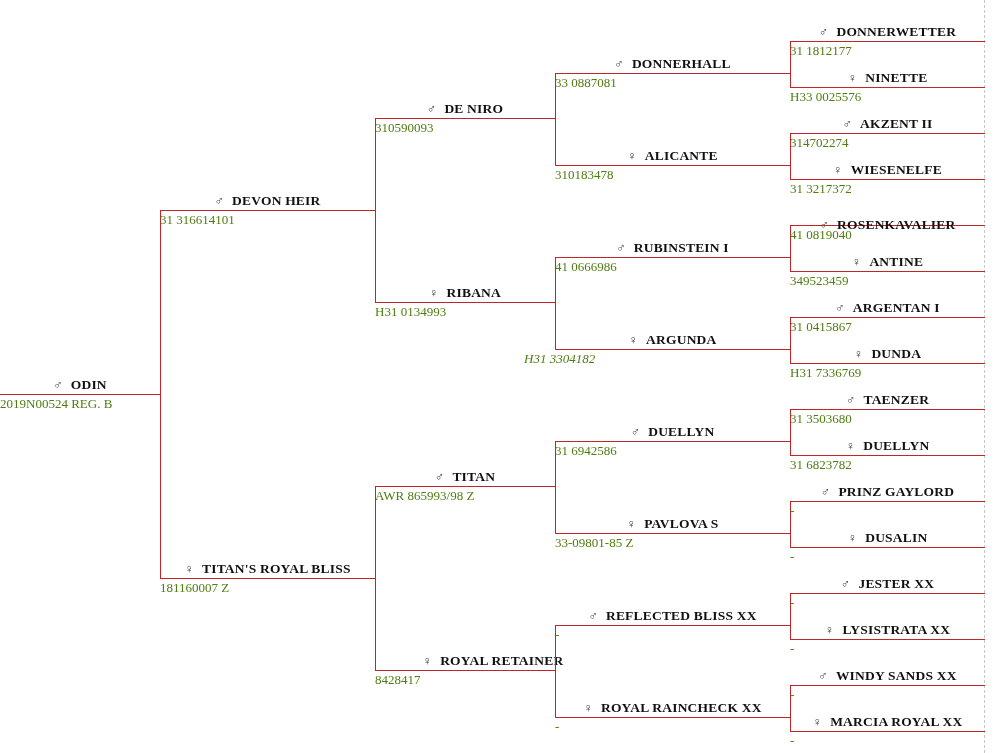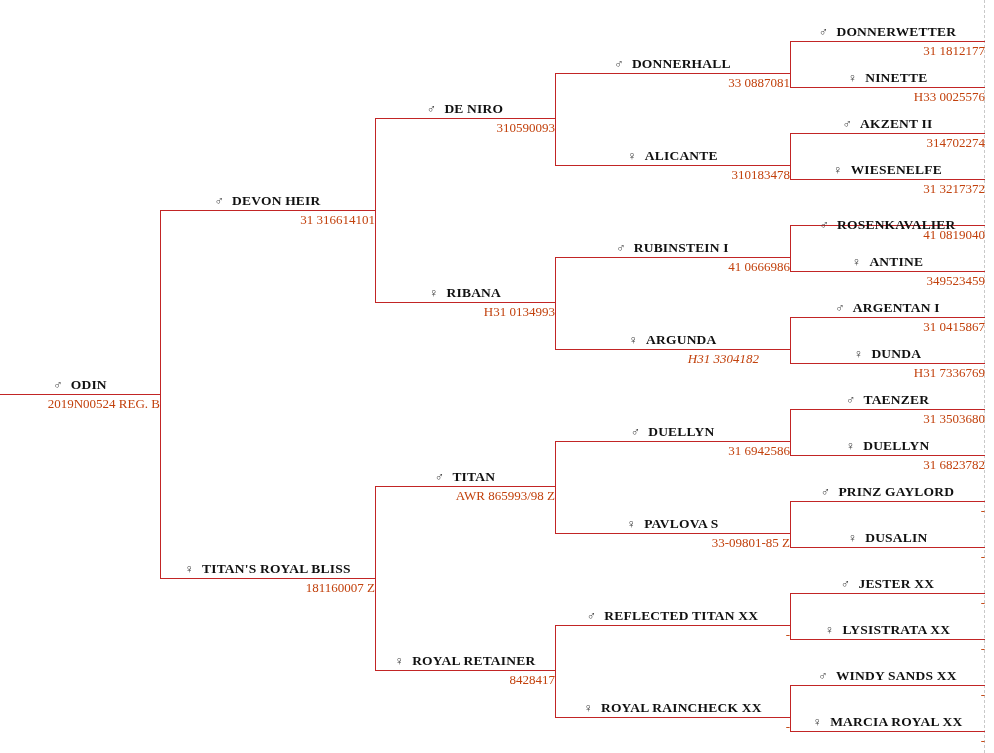--- a/index.html
+++ b/index.html
@@ -38,24 +38,24 @@
   .sex-glyph {
     font-weight: bold;
     font-size: 12.5px;
     color: #3d3d3d;
     margin-right: 8px;
   }
   .horse-reg {
     position: absolute;
     height: 16px;
     line-height: 16px;
-    text-align: right;
+    text-align: left;
     font-size: 13px;
     font-weight: normal;
-    color: #c2410c;
+    color: #4d7c0f;
     white-space: nowrap;
   }
   .page-edge {
     position: absolute;
     top: 0;
     height: 753px;
     width: 0;
     border-left: 1px dashed #c9c9c9;
   }
 </style>
@@ -82,21 +82,21 @@
     <div class="vline" style="left: 555px; top: 73px; height: 93px; background: rgb(194, 37, 37);"></div>
     <div class="hline" style="left: 375px; top: 302px; width: 180px; background: rgb(194, 37, 37);"></div>
     <div class="horse-name" style="left: 375px; top: 284px; width: 180px;"><span class="sex-glyph">♀</span><span>RIBANA</span></div>
     <div class="horse-reg" style="left: 375px; top: 304px; width: 180px;">H31 0134993</div>
     <div class="vline" style="left: 555px; top: 257px; height: 93px; background: rgb(194, 37, 37);"></div>
     <div class="hline" style="left: 375px; top: 486px; width: 180px; background: rgb(194, 37, 37);"></div>
     <div class="horse-name" style="left: 375px; top: 468px; width: 180px;"><span class="sex-glyph">♂</span><span>TITAN</span></div>
     <div class="horse-reg" style="left: 375px; top: 488px; width: 180px;">AWR 865993/98 Z</div>
     <div class="vline" style="left: 555px; top: 441px; height: 93px; background: rgb(194, 37, 37);"></div>
     <div class="hline" style="left: 375px; top: 670px; width: 180px; background: rgb(194, 37, 37);"></div>
-    <div class="horse-name" style="left: 375px; top: 652px; width: 180px;"><span class="sex-glyph">♀</span><span>ROYAL RETAINER</span></div>
+    <div class="horse-name" style="left: 375px; top: 652px; width: 180px; padding-left: 28px;"><span class="sex-glyph">♀</span><span>ROYAL RETAINER</span></div>
     <div class="horse-reg" style="left: 375px; top: 672px; width: 180px;">8428417</div>
     <div class="vline" style="left: 555px; top: 625px; height: 93px; background: rgb(194, 37, 37);"></div>
     <div class="hline" style="left: 555px; top: 73px; width: 235px; background: rgb(194, 37, 37);"></div>
     <div class="horse-name" style="left: 555px; top: 55px; width: 235px;"><span class="sex-glyph">♂</span><span>DONNERHALL</span></div>
     <div class="horse-reg" style="left: 555px; top: 75px; width: 235px;">33 0887081</div>
     <div class="vline" style="left: 790px; top: 41px; height: 47px; background: rgb(194, 37, 37);"></div>
     <div class="hline" style="left: 555px; top: 165px; width: 235px; background: rgb(194, 37, 37);"></div>
     <div class="horse-name" style="left: 555px; top: 147px; width: 235px;"><span class="sex-glyph">♀</span><span>ALICANTE</span></div>
     <div class="horse-reg" style="left: 555px; top: 167px; width: 235px;">310183478</div>
     <div class="vline" style="left: 790px; top: 133px; height: 47px; background: rgb(194, 37, 37);"></div>
@@ -110,21 +110,21 @@
     <div class="vline" style="left: 790px; top: 317px; height: 47px; background: rgb(194, 37, 37);"></div>
     <div class="hline" style="left: 555px; top: 441px; width: 235px; background: rgb(194, 37, 37);"></div>
     <div class="horse-name" style="left: 555px; top: 423px; width: 235px;"><span class="sex-glyph">♂</span><span>DUELLYN</span></div>
     <div class="horse-reg" style="left: 555px; top: 443px; width: 235px;">31 6942586</div>
     <div class="vline" style="left: 790px; top: 409px; height: 47px; background: rgb(194, 37, 37);"></div>
     <div class="hline" style="left: 555px; top: 533px; width: 235px; background: rgb(194, 37, 37);"></div>
     <div class="horse-name" style="left: 555px; top: 515px; width: 235px;"><span class="sex-glyph">♀</span><span>PAVLOVA S</span></div>
     <div class="horse-reg" style="left: 555px; top: 535px; width: 235px;">33-09801-85 Z</div>
     <div class="vline" style="left: 790px; top: 501px; height: 47px; background: rgb(194, 37, 37);"></div>
     <div class="hline" style="left: 555px; top: 625px; width: 235px; background: rgb(194, 37, 37);"></div>
-    <div class="horse-name" style="left: 555px; top: 607px; width: 235px;"><span class="sex-glyph">♂</span><span>REFLECTED TITAN XX</span></div>
+    <div class="horse-name" style="left: 555px; top: 607px; width: 235px;"><span class="sex-glyph">♂</span><span>REFLECTED BLISS XX</span></div>
     <div class="horse-reg" style="left: 555px; top: 627px; width: 235px;">-</div>
     <div class="vline" style="left: 790px; top: 593px; height: 47px; background: rgb(194, 37, 37);"></div>
     <div class="hline" style="left: 555px; top: 717px; width: 235px; background: rgb(194, 37, 37);"></div>
     <div class="horse-name" style="left: 555px; top: 699px; width: 235px;"><span class="sex-glyph">♀</span><span>ROYAL RAINCHECK XX</span></div>
     <div class="horse-reg" style="left: 555px; top: 719px; width: 235px;">-</div>
     <div class="vline" style="left: 790px; top: 685px; height: 47px; background: rgb(194, 37, 37);"></div>
     <div class="hline" style="left: 790px; top: 41px; width: 195px; background: rgb(194, 37, 37);"></div>
     <div class="horse-name" style="left: 790px; top: 23px; width: 195px;"><span class="sex-glyph">♂</span><span>DONNERWETTER</span></div>
     <div class="horse-reg" style="left: 790px; top: 43px; width: 195px;">31 1812177</div>
     <div class="hline" style="left: 790px; top: 87px; width: 195px; background: rgb(194, 37, 37);"></div>

